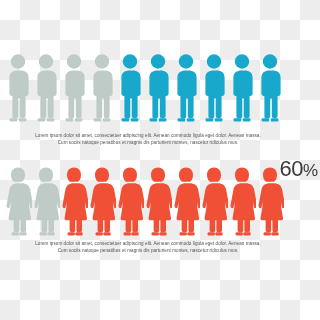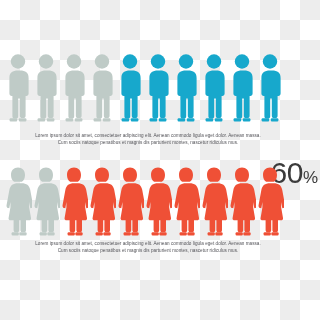--- a/index.html
+++ b/index.html
@@ -57,21 +57,21 @@
 
   .pct {
     position: absolute;
     right: 2px;
     font-family: "Liberation Sans", sans-serif;
     color: #3b3b3b;
     line-height: 1;
     white-space: nowrap;
   }
   .pct .num {
-    font-size: 30px;
+    font-size: 22px;
     letter-spacing: -0.5px;
   }
   .pct .sym {
     font-size: 17px;
   }
 
   .caption {
     position: absolute;
     left: 0;
     width: 296px;

